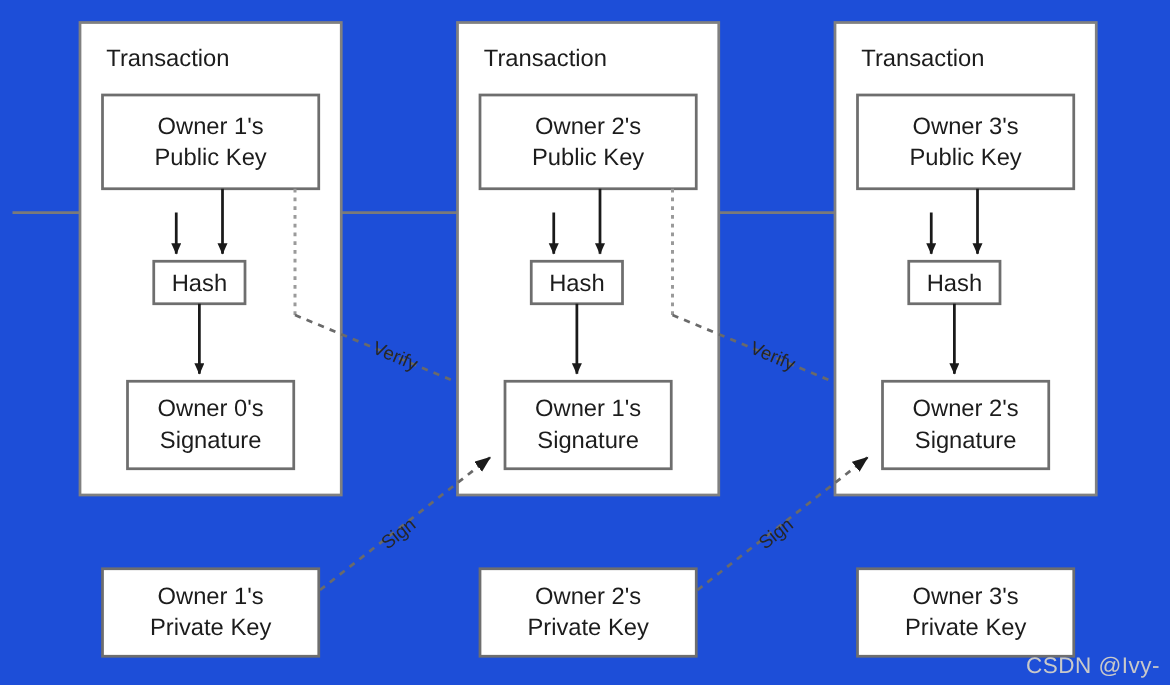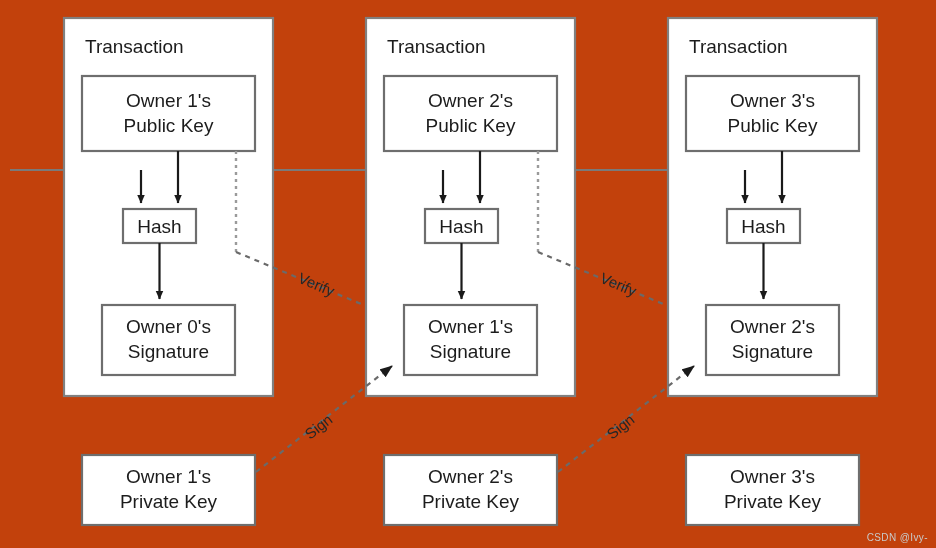--- a/index.html
+++ b/index.html
@@ -1,37 +1,37 @@
 <!DOCTYPE html>
 <html><head>
 <meta charset="utf-8">
 <style>
   html,body{margin:0;padding:0;background:#ffffff;}
   body{
     width:936px;height:548px;overflow:hidden;
     font-family:"Liberation Sans", sans-serif;
     -webkit-font-smoothing:antialiased;
   }
-  #stage{position:relative;width:936px;height:548px;background:#c2410c;}
+  #stage{position:relative;width:936px;height:548px;background:#1d4ed8;}
   svg#diagram{display:block;width:936px;height:548px;}
   .outer-box{stroke:#808080;stroke-width:2.2;fill:#ffffff;}
   .inner-box{stroke:#6e6e6e;stroke-width:2.2;fill:#ffffff;}
   .solid-line{stroke:#7a7a7a;stroke-width:2.2;fill:none;}
   .arrow-line{stroke:#1a1a1a;stroke-width:2.2;fill:none;}
   .dotted-vline{stroke:#9a9a9a;stroke-width:2.4;fill:none;stroke-dasharray:3 4;stroke-linecap:butt;}
   .dashed-line{stroke:#6a6a6a;stroke-width:2.2;fill:none;stroke-dasharray:5 5;stroke-linecap:butt;}
   text{font-family:"Liberation Sans", sans-serif;fill:#1c1c1c;}
   .t-section{font-size:19px;}
   .t-box{font-size:19px;text-anchor:middle;}
   .t-hash{font-size:19px;text-anchor:middle;}
   .t-edge{font-size:15px;fill:#262626;}
   .watermark{
     position:absolute;right:8px;bottom:5px;
     font-family:"Liberation Sans", sans-serif;
-    font-size:10px;color:#c9c9c9;letter-spacing:.4px;
+    font-size:18px;color:#c9c9c9;letter-spacing:.4px;
     user-select:none;white-space:nowrap;
   }
 </style>
 </head>
 <body>
 
 <div id="stage">
 
   <svg id="diagram" viewBox="0 0 936 548">
     <defs>

